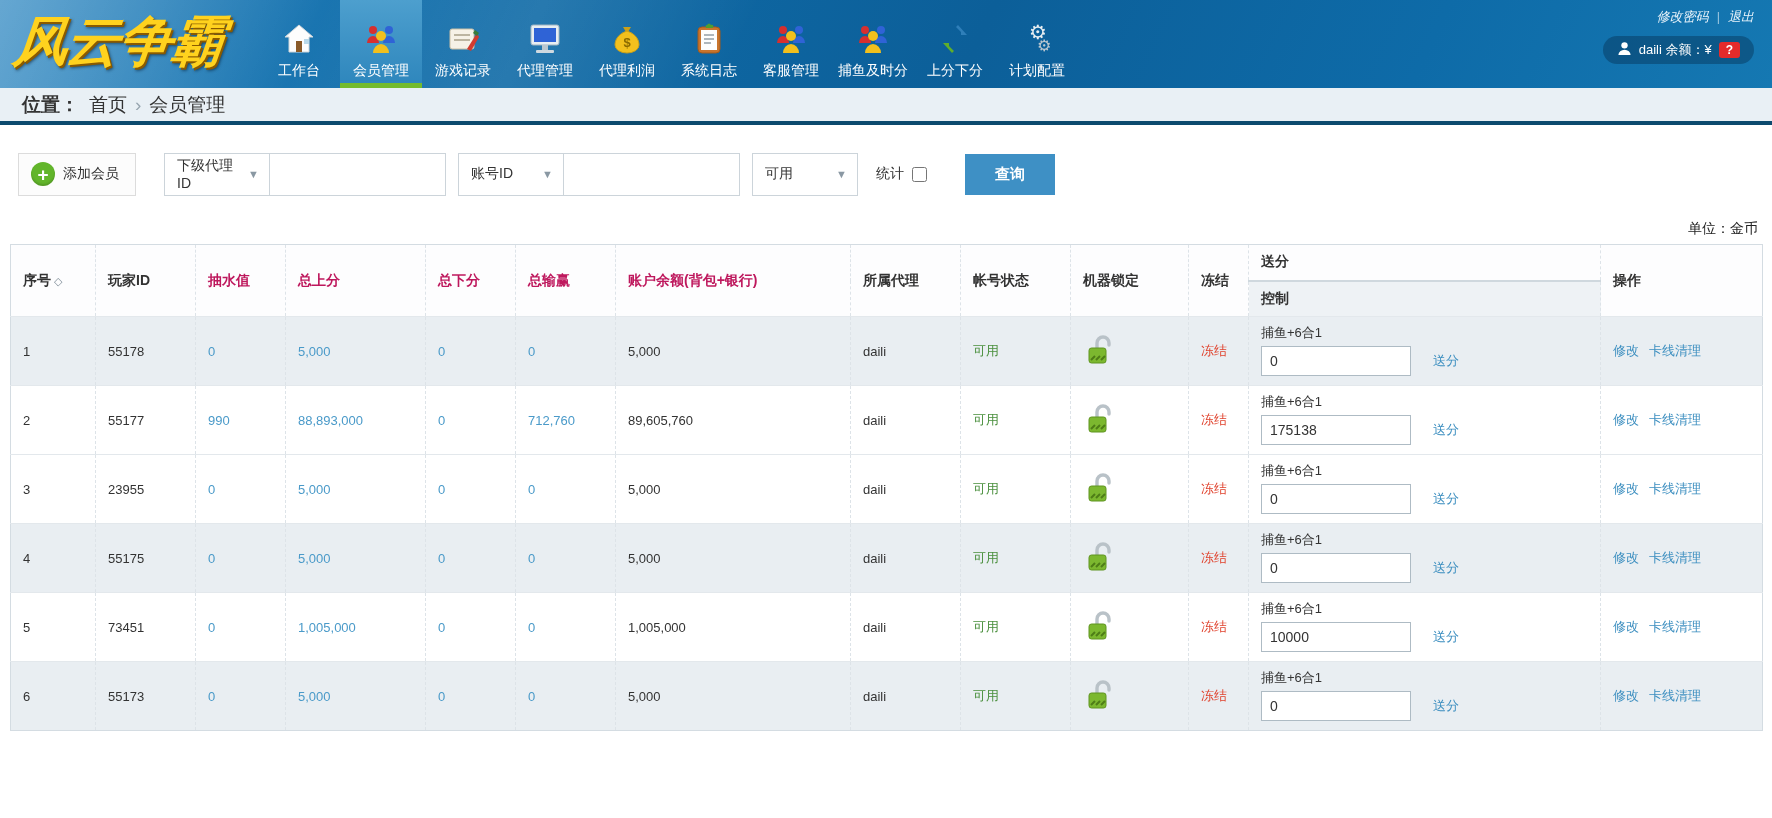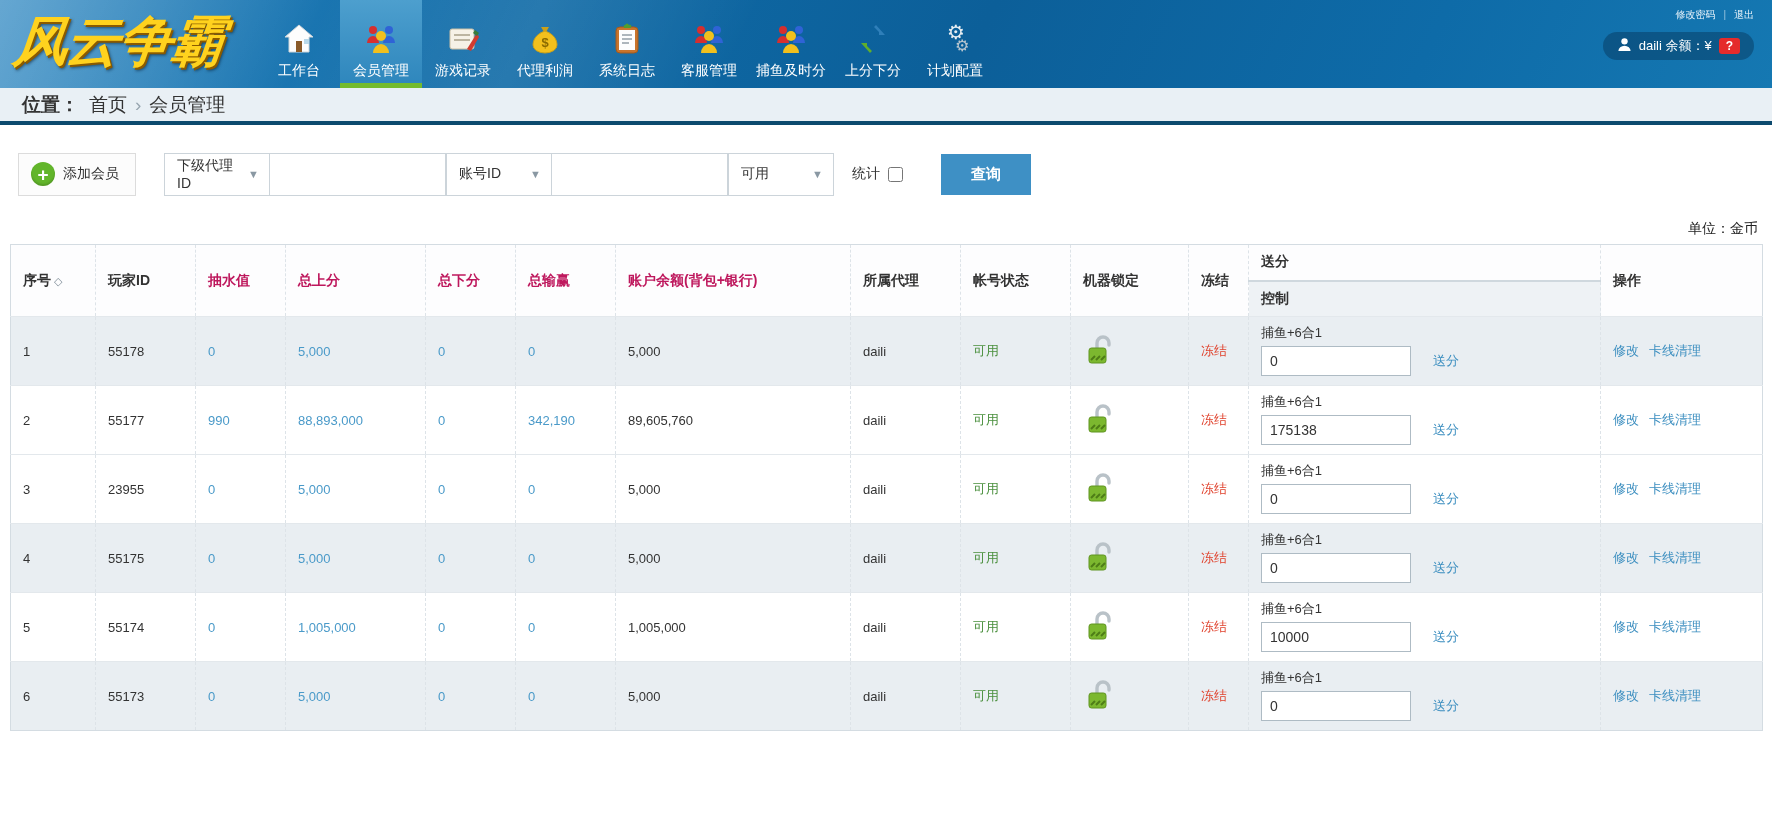--- a/index.html
+++ b/index.html
@@ -13,21 +13,21 @@
     pointer-events:none; }
   .logo { position:absolute; left:14px; top:6px; width:250px; font-size:54px; font-weight:bold; font-style:italic;
     color:#ffd21e; letter-spacing:-2px; transform:skewX(-6deg);
     text-shadow:2px 2px 0 #8a5a00, 3px 3px 3px rgba(0,20,40,.55); white-space:nowrap; }
   .nav-items { position:absolute; left:258px; top:0; height:88px; display:flex; }
   .nav-item { width:82px; height:88px; display:flex; flex-direction:column; align-items:center; justify-content:flex-end;
     padding-bottom:8px; color:#fff; font-size:14px; cursor:pointer; gap:5px; }
   .nav-item .nicon { width:36px; height:36px; display:flex; align-items:center; justify-content:center; }
   .nav-item.active { background:linear-gradient(180deg,#4d9fce,#2f87bd); border-bottom:5px solid #74bb2d; padding-bottom:3px; }
   .nav-right { position:absolute; right:18px; top:8px; text-align:right; }
-  .nav-links { color:#eaf4fb; font-size:10px; }
+  .nav-links { color:#eaf4fb; font-size:13px;font-style:italic; }
   .nav-links span.lnk { cursor:pointer; }
   .nav-links .vsep { color:#9cc6df; margin:0 8px; }
   .user-pill { margin-top:10px; display:inline-flex; align-items:center; gap:7px;
     background:rgba(3,40,70,.38); border-radius:15px; padding:5px 14px; color:#fff; font-size:13px; }
   .user-pill .badge { background:#e52b2b; color:#fff; font-size:12px; font-weight:bold;
     border-radius:3px; padding:1px 7px; }
 
   
   .crumbbar { width:1772px; height:37px; background:#e9f0f5; border-bottom:4px solid #0c4a6e;
     display:flex; align-items:center; padding-left:22px; font-size:19px; color:#333; }
@@ -36,21 +36,21 @@
   .crumbbar .crumb-sep { color:#98a6b0; margin:0 8px; }
 
   
   .filterbar { display:flex; align-items:center; margin:27px 0 0 18px; height:44px; gap:0; }
   .add-btn { display:flex; align-items:center; gap:8px; background:#fcfcfc; border:1px solid #dcdcdc;
     height:43px; padding:0 16px 0 12px; font-size:14px; color:#333; cursor:pointer; }
   .plus-circle { width:24px; height:24px; border-radius:50%; background:#62b52b; color:#fff; font-size:19px;
     font-weight:bold; display:flex; align-items:center; justify-content:center; line-height:1;
     box-shadow:inset 0 -2px 2px rgba(0,0,0,.15); }
   .dd { display:flex; align-items:center; justify-content:space-between; background:#fff; border:1px solid #ccd4da;
-    height:43px; font-size:14px; color:#333; padding:0 10px 0 12px; cursor:pointer; }
+    height:43px; font-size:14px; color:#333; padding:0 10px 0 12px; cursor:pointer; margin-left:12px; }
   .dd .caret { color:#8a98a3; font-size:11px; margin-left:10px; }
   .dd.dd1 { width:106px; margin-left:28px; }
   .dd.dd2 { width:106px; }
   .dd.dd3 { width:106px; }
   .txt { height:43px; border:1px solid #ccd4da; border-left:none; width:176px; font-size:14px; padding:0 10px;
     color:#333; outline:none; }
   .stats-wrap { display:flex; align-items:center; gap:8px; font-size:14px; color:#333; margin-left:18px; }
   .stats-wrap input { width:15px; height:15px; }
   .query-btn { margin-left:38px; width:90px; height:41px; background:#3e90c5; color:#fff; border:none;
     font-size:15px; font-weight:bold; cursor:pointer; }
@@ -112,20 +112,31 @@
         <span class="nicon">
           <svg width="36" height="36" viewBox="0 0 36 36">
             <rect x="5" y="8" width="24" height="20" rx="2" fill="#f6f2e7" stroke="#c9bfa5"></rect>
             <line x1="9" y1="14" x2="25" y2="14" stroke="#a9a08a" stroke-width="1.5"></line>
             <line x1="9" y1="19" x2="25" y2="19" stroke="#a9a08a" stroke-width="1.5"></line>
             <path d="M22 28 L32 12 L34 16 L26 30 Z" fill="#d23b2f"></path>
             <path d="M30 9 l4 3 -2 3 -4 -3 z" fill="#3a7c3a"></path>
           </svg>
         </span>
         <span>游戏记录</span>
+      </div>
+      <div class="nav-item">
+        <span class="nicon">
+          <svg width="36" height="36" viewBox="0 0 36 36">
+            <rect x="4" y="4" width="28" height="20" rx="2" fill="#e8eef2" stroke="#9fb4c2"></rect>
+            <rect x="7" y="7" width="22" height="14" fill="#2f63d6"></rect>
+            <rect x="15" y="24" width="6" height="5" fill="#b9c6cf"></rect>
+            <rect x="9" y="29" width="18" height="3" rx="1" fill="#cfd9e0"></rect>
+          </svg>
+        </span>
+        <span>代理管理</span>
       </div>
       <div class="nav-item">
         <span class="nicon">
           <svg width="36" height="36" viewBox="0 0 36 36">
             <path d="M14 6 h8 l-3 5 h-2 z" fill="#caa019"></path>
             <path d="M18 10 c-9 3 -12 9 -12 14 a12 8 0 0 0 24 0 c0-5-3-11-12-14z" fill="#f2c01d" stroke="#caa019"></path>
             <text x="18" y="26" font-size="13" font-weight="bold" text-anchor="middle" fill="#8a6a00">$</text>
           </svg>
         </span>
         <span>代理利润</span>
@@ -301,21 +312,21 @@
           </span>
         </td>
         <td class="action-cell"><span class="blue-link">修改</span><span class="blue-link">卡线清理</span></td>
       </tr>
       <tr>
         <td>2</td>
         <td>55177</td>
         <td class="num-blue">990</td>
         <td class="num-blue">88,893,000</td>
         <td class="num-blue">0</td>
-        <td class="num-blue">342,190</td>
+        <td class="num-blue">712,760</td>
         <td>89,605,760</td>
         <td>daili</td>
         <td class="status-ok">可用</td>
         <td><span class="lock-wrap"><svg width="34" height="34" viewBox="0 0 34 34">
               <path d="M14 16 v-6 a6 6 0 0 1 12 0 v2" fill="none" stroke="#b9c2c8" stroke-width="3.4" stroke-linecap="round"></path>
               <rect x="6" y="15" width="17" height="15" rx="2.5" fill="#7cb82f" stroke="#5f9420"></rect>
               <path d="M8 27 l4-4 M13 27 l4-4 M18 27 l4-4" stroke="#4e7d17" stroke-width="2"></path>
             </svg></span></td>
         <td><span class="freeze-link">冻结</span></td>
         <td class="ctrl-cell">
@@ -372,21 +383,21 @@
           <span class="game-label">捕鱼+6合1</span>
           <span class="ctrl-row">
             <input class="ctrl-input" value="0" style="">
             <span class="blue-link">送分</span>
           </span>
         </td>
         <td class="action-cell"><span class="blue-link">修改</span><span class="blue-link">卡线清理</span></td>
       </tr>
       <tr>
         <td>5</td>
-        <td>55174</td>
+        <td>73451</td>
         <td class="num-blue">0</td>
         <td class="num-blue">1,005,000</td>
         <td class="num-blue">0</td>
         <td class="num-blue">0</td>
         <td>1,005,000</td>
         <td>daili</td>
         <td class="status-ok">可用</td>
         <td><span class="lock-wrap"><svg width="34" height="34" viewBox="0 0 34 34">
               <path d="M14 16 v-6 a6 6 0 0 1 12 0 v2" fill="none" stroke="#b9c2c8" stroke-width="3.4" stroke-linecap="round"></path>
               <rect x="6" y="15" width="17" height="15" rx="2.5" fill="#7cb82f" stroke="#5f9420"></rect>

